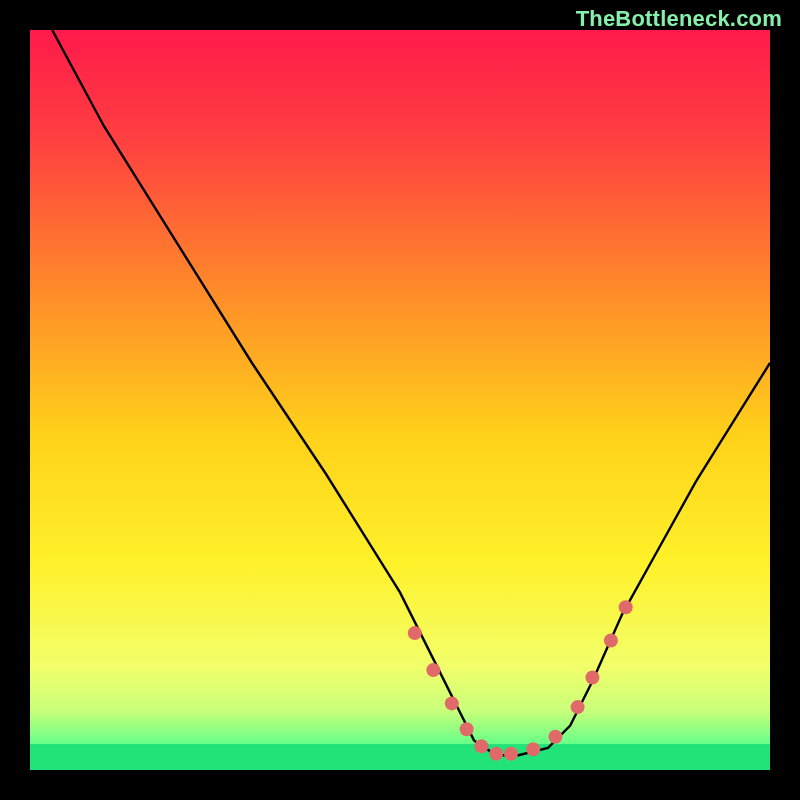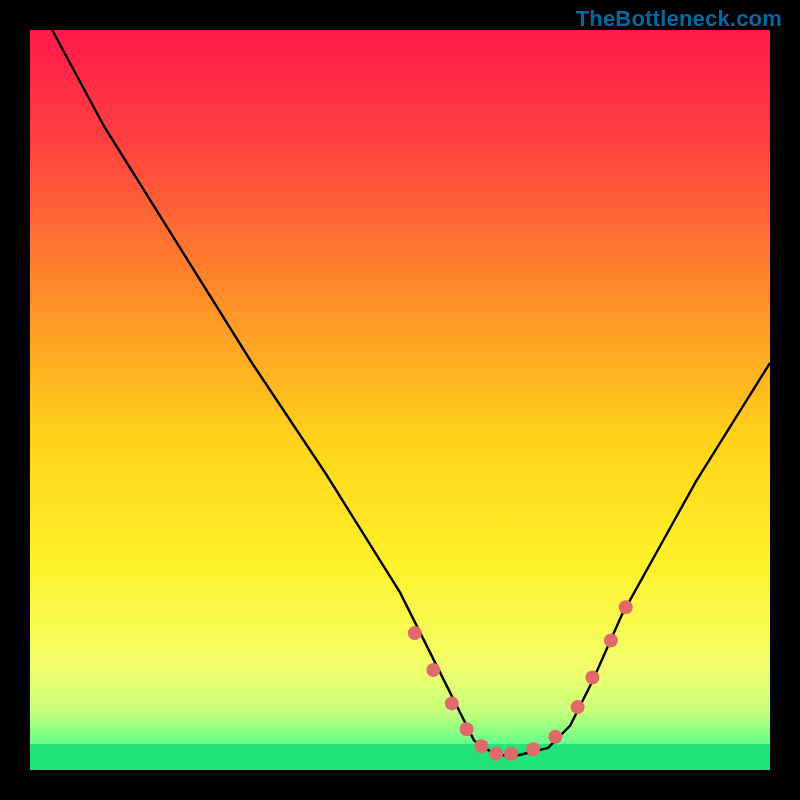--- a/index.html
+++ b/index.html
@@ -10,21 +10,21 @@
     background: #000;
     position: relative;
   }
   .watermark {
     position: absolute;
     top: 6px;
     right: 18px;
     font-family: Arial, sans-serif;
     font-size: 22px;
     font-weight: bold;
-    color: #0369a1;
+    color: #86efac;
     letter-spacing: 0.2px;
   }
   .plot {
     position: absolute;
     left: 30px;
     top: 30px;
     width: 740px;
     height: 740px;
   }
   svg { display: block; }

